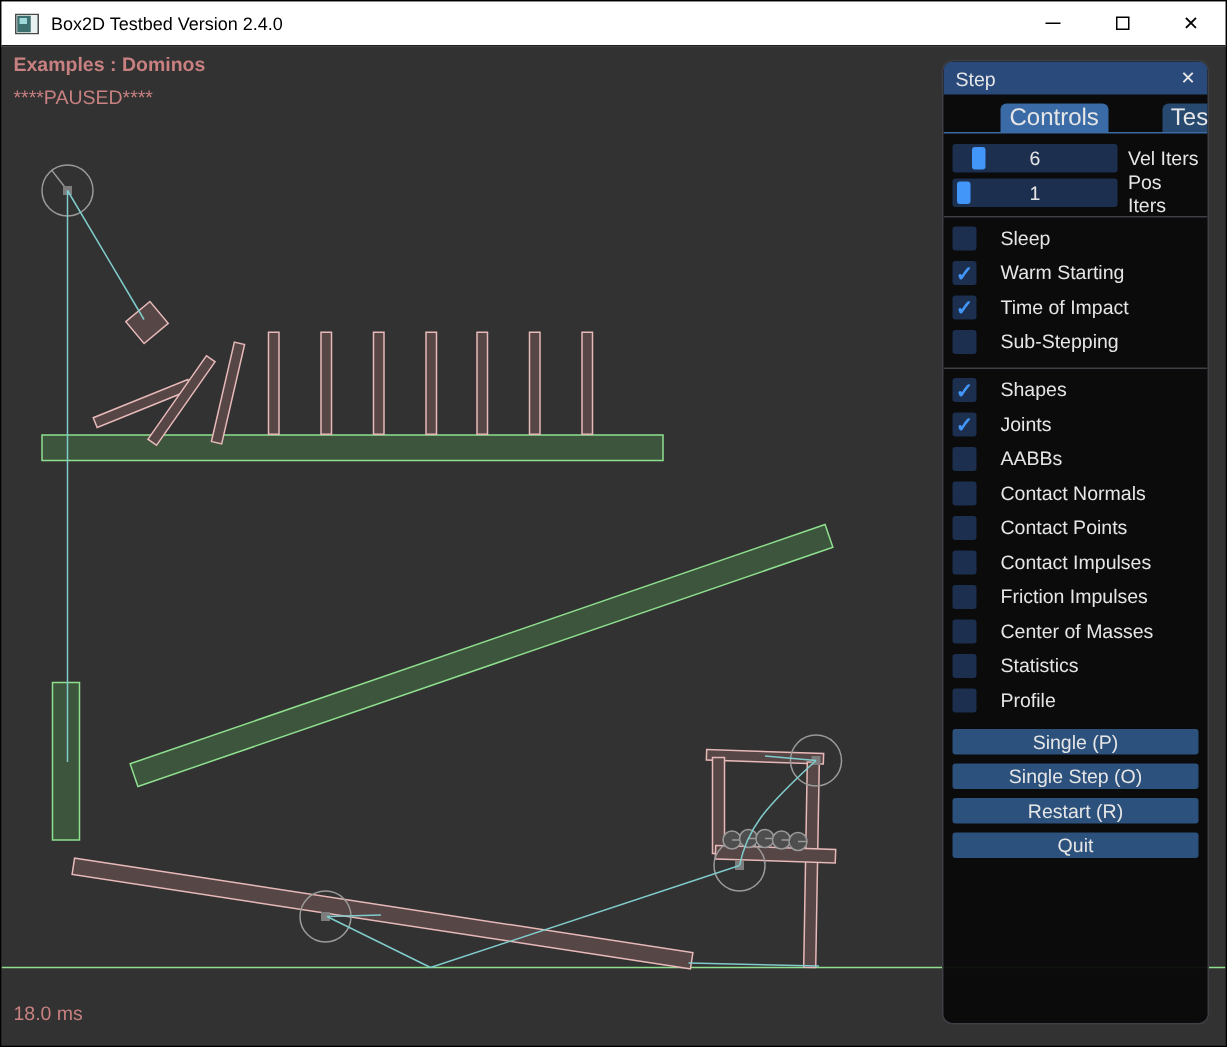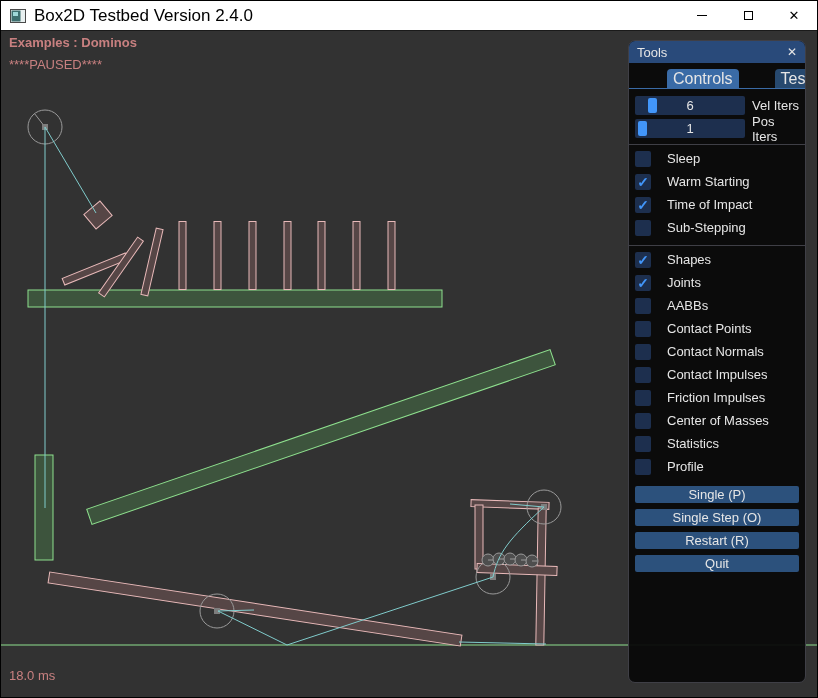--- a/index.html
+++ b/index.html
@@ -8,21 +8,21 @@
     --frame-bg:#1d2f4e; --grab:#4296fa; --check:#4296fa; --button:#2c517c;
     --sep:#3f3f46; --panel-text:#e6e6e6;
   }
   *{box-sizing:border-box;}
   html,body{margin:0;padding:0;}
   body{width:818px;height:698px;background:#000;font-family:"Liberation Sans",sans-serif;}
   .window{width:818px;height:698px;border:1px solid #000;display:flex;flex-direction:column;background:var(--canvas-bg);}
   
   .titlebar{height:30px;flex:0 0 30px;background:#ffffff;display:flex;align-items:center;border-bottom:1px solid #1a1a1a;}
   .app-icon{margin-left:9px;width:16px;height:14px;display:block;}
-  .title-text{font-size:17px;color:#000;margin-left:8px;white-space:nowrap;}
+  .title-text{font-size:12px;color:#000;margin-left:8px;white-space:nowrap;}
   .win-btns{margin-left:auto;display:flex;height:100%;}
   .win-btn{width:46px;height:100%;display:flex;align-items:center;justify-content:center;font-size:13px;color:#000;}
   .min-glyph{width:10px;height:1px;background:#000;display:block;}
   .max-glyph{width:9px;height:9px;border:1px solid #000;display:block;}
   
   .canvas{position:relative;flex:1;background:var(--canvas-bg);overflow:hidden;}
   #scene{position:absolute;left:0;top:0;display:block;}
   .overlay{position:absolute;font-size:13px;color:var(--overlay);white-space:pre;}
   #ex-label{left:8px;top:4px;font-weight:bold;}
   #paused-label{left:8px;top:26px;}
@@ -139,21 +139,21 @@
         <path d="M492 546 C497 522 508 508 543 476" fill="none" stroke="#80cccc" stroke-width="1"></path>
         <line x1="509" y1="473" x2="543" y2="476" stroke="#80cccc" stroke-width="1"></line>
         <line x1="458" y1="611" x2="545" y2="613" stroke="#80cccc" stroke-width="1"></line>
       </svg>
     <span class="overlay" id="ex-label">Examples : Dominos</span>
     <span class="overlay" id="paused-label">****PAUSED****</span>
     <span class="overlay" id="ms-label">18.0 ms</span>
 
     <div class="panel">
       <div class="panel-title">
-        <span>Tools</span>
+        <span>Step</span>
         <span class="panel-close">✕</span>
       </div>
       <div class="tabbar" id="tabbar">
           <div class="tab active">Controls</div>
           <div class="tab">Tests</div>
         </div>
       <div class="panel-body">
         <div id="sliders">
             <div class="slider-row">
               <div class="slider-frame">
@@ -206,25 +206,25 @@
                 <div class="mark">✓</div>
               </div>
               <div class="check-label">Joints</div>
             </div>
             <div class="check-row">
               <div class="checkbox"></div>
               <div class="check-label">AABBs</div>
             </div>
             <div class="check-row">
               <div class="checkbox"></div>
+              <div class="check-label">Contact Normals</div>
+            </div>
+            <div class="check-row">
+              <div class="checkbox"></div>
               <div class="check-label">Contact Points</div>
-            </div>
-            <div class="check-row">
-              <div class="checkbox"></div>
-              <div class="check-label">Contact Normals</div>
             </div>
             <div class="check-row">
               <div class="checkbox"></div>
               <div class="check-label">Contact Impulses</div>
             </div>
             <div class="check-row">
               <div class="checkbox"></div>
               <div class="check-label">Friction Impulses</div>
             </div>
             <div class="check-row">

